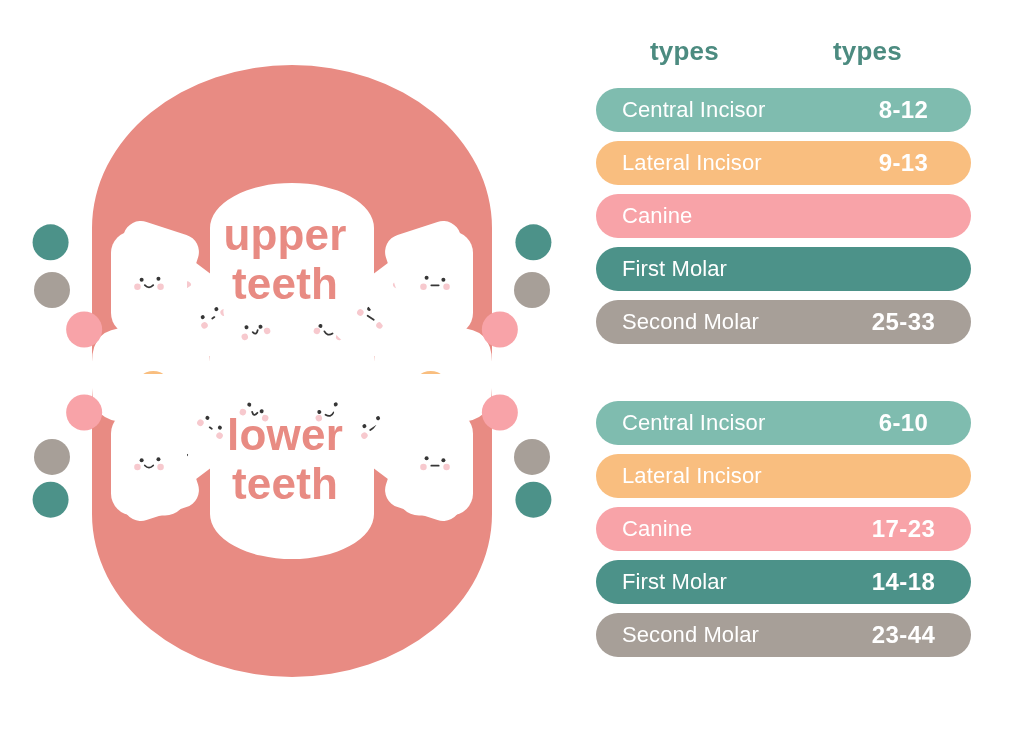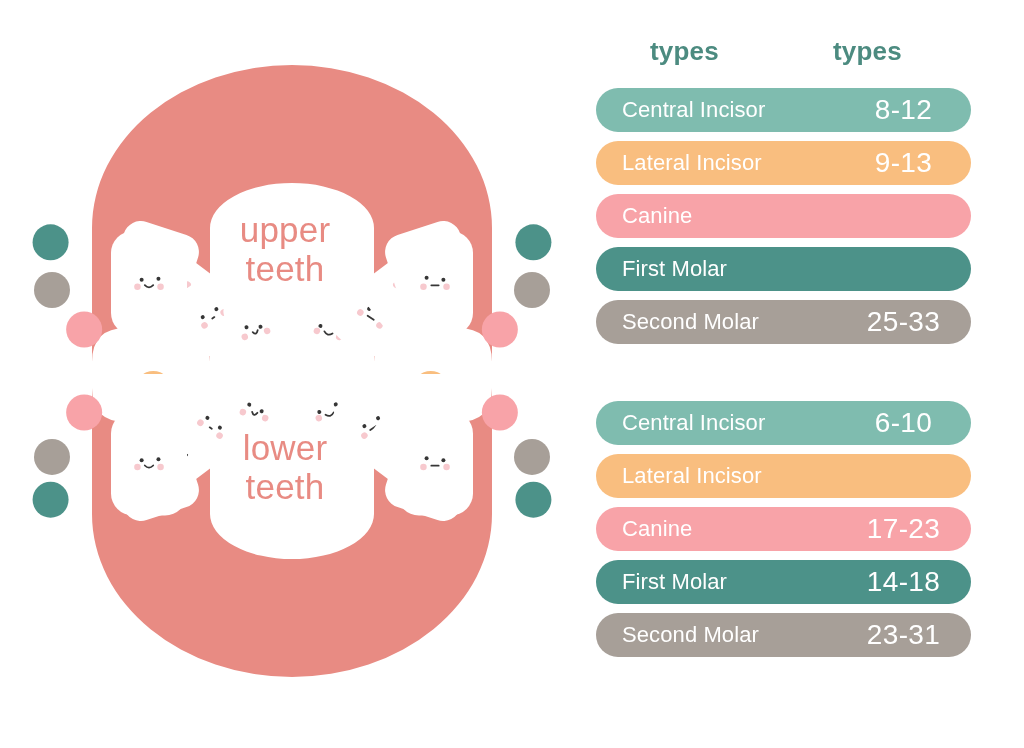--- a/index.html
+++ b/index.html
@@ -38,28 +38,28 @@
     height: 374px;
     display: block;
   }
 
   .arch-caption {
     position: absolute;
     width: 240px;
     left: 165px;
     text-align: center;
     color: #E88B83;
-    font-size: 35px;
+    font-size: 44px;
     line-height: 1.12;
-    font-weight: 400;
+    font-weight: 700;
     letter-spacing: 0.2px;
     pointer-events: none;
   }
   #upper-caption { top: 210px; }
-  #lower-caption { top: 54px; }
+  #lower-caption { top: 36px; }
   .arch-caption .cap-line { display: block; }
 
   
   #legend {
     position: absolute;
     left: 588px;
     top: 0;
     width: 400px;
     height: 748px;
   }
@@ -113,22 +113,22 @@
     white-space: nowrap;
   }
   .legend-months {
     position: absolute;
     left: 255px;
     top: 0;
     width: 105px;
     height: 44px;
     line-height: 44px;
     color: #ffffff;
-    font-size: 28px;
-    font-weight: 400;
+    font-size: 24px;
+    font-weight: 700;
     letter-spacing: 0.4px;
     text-align: center;
     white-space: nowrap;
   }
 </style>
 </head>
 <body>
 
 <div id="infographic">
 
@@ -417,18 +417,18 @@
         <div class="legend-row" style="background: rgb(248, 163, 168);">
           <span class="legend-type">Canine</span>
           <span class="legend-months">17-23</span>
         </div>
         <div class="legend-row" style="background: rgb(76, 146, 137);">
           <span class="legend-type">First Molar</span>
           <span class="legend-months">14-18</span>
         </div>
         <div class="legend-row" style="background: rgb(167, 159, 152);">
           <span class="legend-type">Second Molar</span>
-          <span class="legend-months">23-31</span>
+          <span class="legend-months">23-44</span>
         </div>
       </div>
   </div>
 
 </div>
 
 </body></html>

